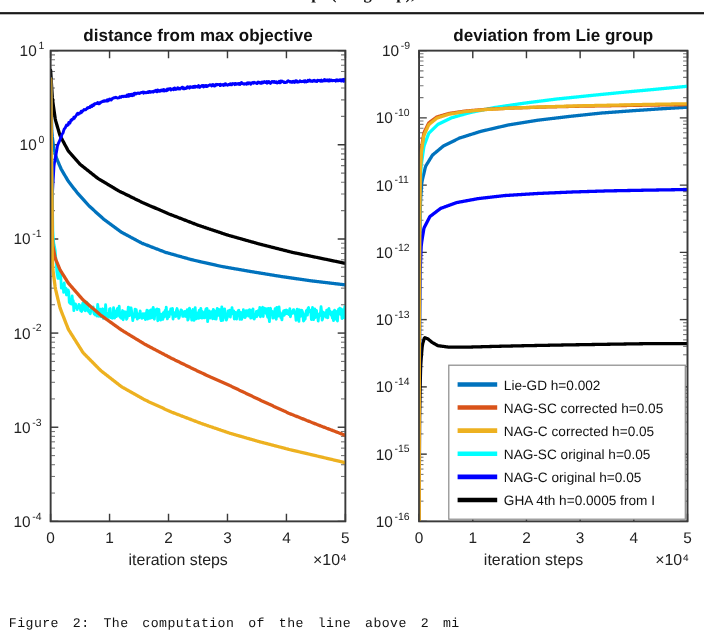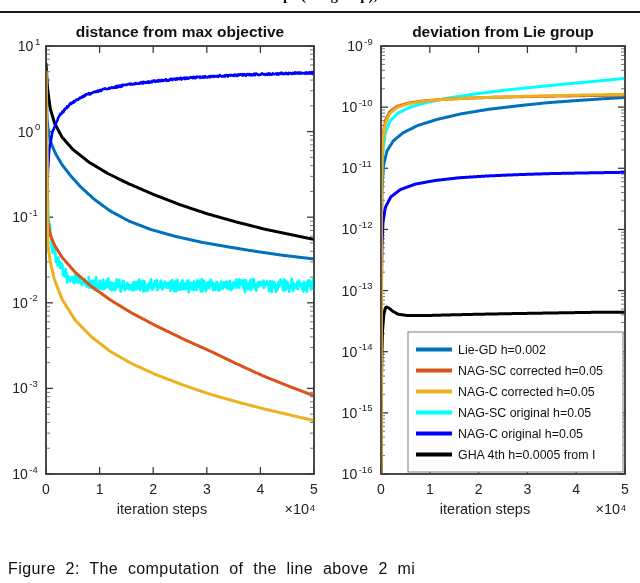--- a/index.html
+++ b/index.html
@@ -8,21 +8,21 @@
 
   .clip-top{position:absolute;left:0;top:0;width:640px;height:13px;overflow:hidden;}
   .clip-top .txt{position:absolute;left:0;top:-13px;width:640px;text-align:center;
       font-family:"Liberation Serif",serif;font-weight:bold;font-size:15px;color:#111;white-space:nowrap;}
   .rule{position:absolute;left:0;top:11px;width:640px;height:2px;background:#1a1a1a;}
 
   .figure{position:absolute;left:0;top:16px;width:640px;height:530px;}
 
   .caption-clip{position:absolute;left:0;top:560px;width:640px;height:23px;overflow:hidden;}
   .caption-clip .cap{position:absolute;left:8px;top:0px;width:624px;
-      font-family:Liberation Sans, sans-serif;font-size:16px;color:#111;
+      font-family:Liberation Mono, monospace;font-size:12px;color:#111;
       letter-spacing:0.4px;word-spacing:5px;white-space:nowrap;}
 
   svg{display:block;}
   .tick{stroke:#3a3a3a;stroke-width:1.3;}
   .mtick{stroke:#777;stroke-width:1;}
   .ptitle{font-family:"Liberation Sans",sans-serif;font-weight:bold;font-size:15.5px;fill:#111;}
   .tlab{font-family:"Liberation Sans",sans-serif;font-size:14px;fill:#222;}
   .tlabsup{font-family:"Liberation Sans",sans-serif;font-size:9.5px;fill:#222;}
   .xlab{font-family:"Liberation Sans",sans-serif;font-size:14.5px;fill:#222;}
   .leglab{font-family:"Liberation Sans",sans-serif;font-size:12.4px;fill:#111;}

